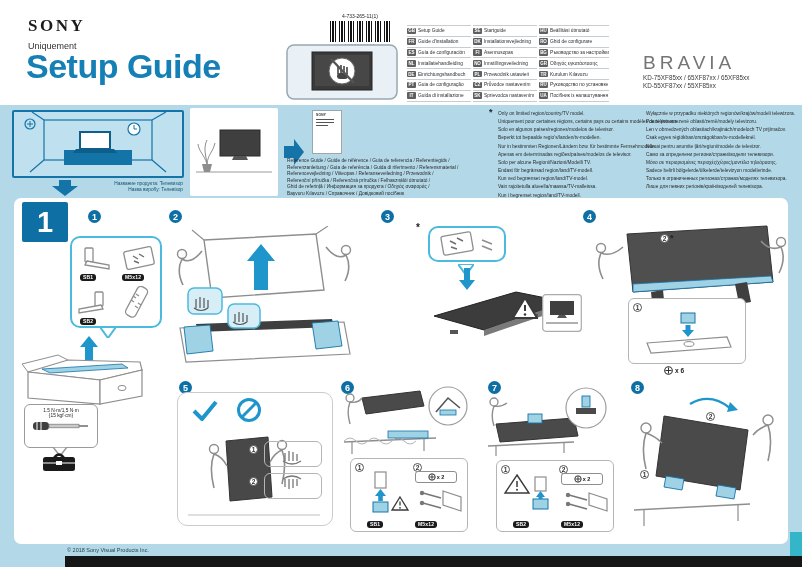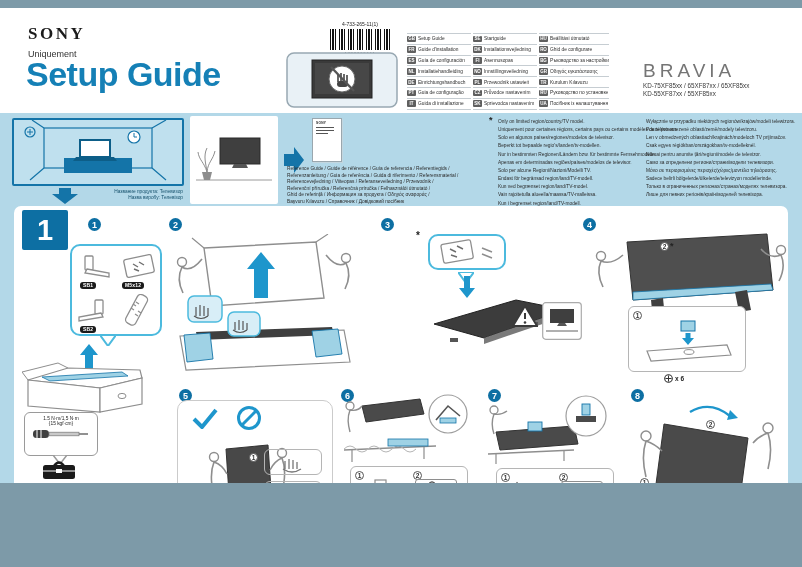--- a/index.html
+++ b/index.html
@@ -1,18 +1,18 @@
 <!DOCTYPE html>
 <html><head>
 <meta charset="utf-8">
 <style>
   *{margin:0;padding:0;box-sizing:border-box}
   html,body{background:#7d9aa8}
   body{font-family:"Liberation Sans",sans-serif}
-  .page{position:relative;width:802px;height:475px;background:#b3d8e8;overflow:hidden;margin:8px auto}
+  .page{position:relative;width:802px;height:567px;background:#b3d8e8;overflow:hidden;margin:0 auto}
   .abs{position:absolute}
   
   .hdr{position:absolute;left:0;top:0;width:802px;height:105px;background:#fff}
   .sony{position:absolute;left:28px;top:16px;font-family:"Liberation Serif",serif;font-weight:bold;font-size:17px;letter-spacing:2.5px;color:#1b1b1b}
   .tvlabel{position:absolute;left:28px;top:41px;font-size:9px;color:#333}
   .title{position:absolute;left:26px;top:47px;font-size:34px;font-weight:600;color:#1580b6;letter-spacing:-.5px}
   .partnum{position:absolute;left:318px;top:13px;width:84px;text-align:center;font-size:5px;color:#222}
   .barcode{position:absolute;left:330px;top:21px;width:60px;height:21px;background:repeating-linear-gradient(90deg,#111 0 1px,#fff 1px 2px,#111 2px 4px,#fff 4px 5px,#111 5px 6px,#fff 6px 9px)}
   .bdigits{position:absolute;left:318px;top:43px;width:84px;text-align:center;font-size:4px;color:#333;letter-spacing:1px}
   .bravia{position:absolute;left:643px;top:52px;font-size:19px;letter-spacing:4px;color:#757575}

